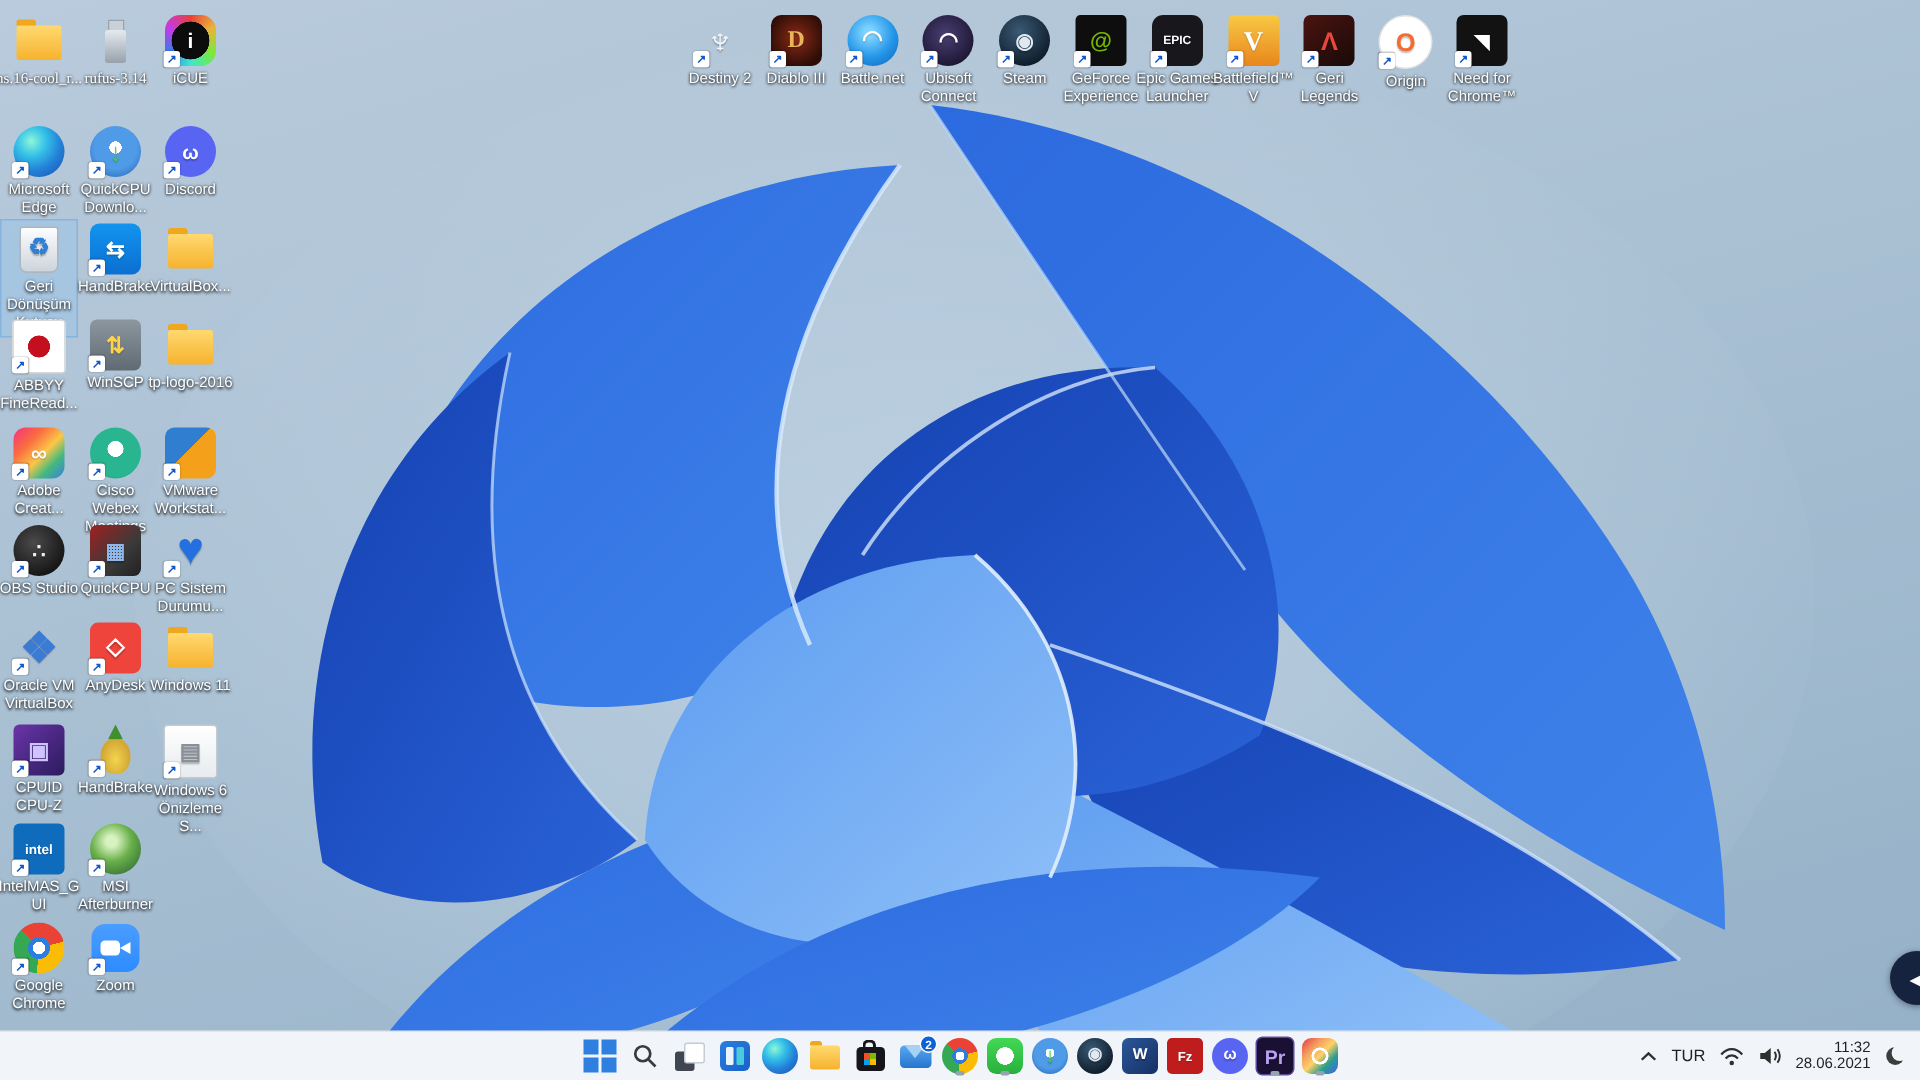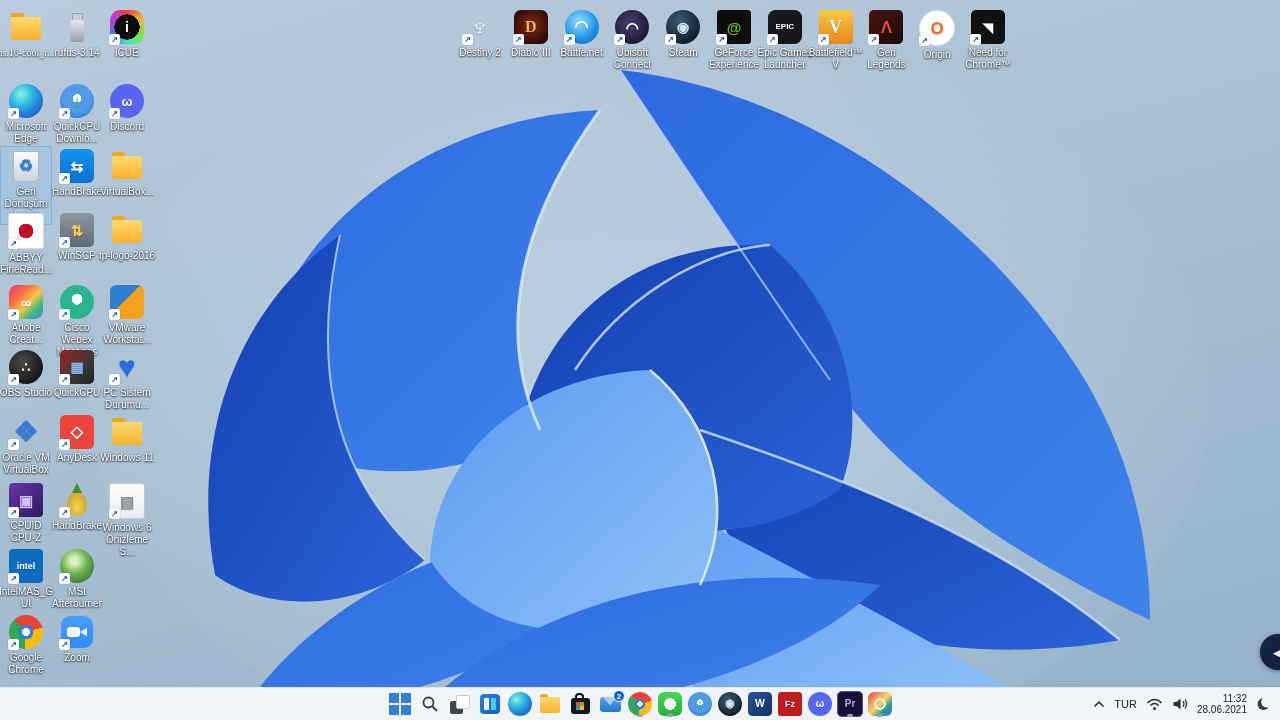--- a/index.html
+++ b/index.html
@@ -113,21 +113,21 @@
   <path d="M650 370 C 715 425 735 510 700 585" stroke="#e2f0fd" stroke-width="2.5" fill="none" opacity="0.9"></path>
 </svg>
 
 <div id="desktop">
     <div class="cell" style="left: 1px; top: 8px; font-family: Liberation Serif, serif;">
       <div class="ibox">
         <div class="ic-folder" style="display: flex; align-items: center; justify-content: center;"></div>
       </div>
       <div class="lbl">ns.16-cool_r...</div>
     </div>
-    <div class="cell" style="left: 52px; top: 8px;">
+    <div class="cell" style="left: 52px; top: 8px; font-family: Liberation Serif, serif;">
       <div class="ibox">
         <div class="ic-usb" style="display: flex; align-items: center; justify-content: center;"></div>
       </div>
       <div class="lbl">rufus-3.14</div>
     </div>
     <div class="cell" style="left: 102px; top: 8px;">
       <div class="ibox" style="background: radial-gradient(circle, rgb(12, 12, 12) 0px, rgb(12, 12, 12) 52%, rgba(0, 0, 0, 0) 53%), conic-gradient(rgb(232, 64, 58), rgb(232, 180, 58), rgb(124, 232, 58), rgb(58, 232, 208), rgb(58, 124, 232), rgb(196, 58, 232), rgb(232, 64, 58)); border-radius: 30%;">
         <span class="glyph" style="color: rgb(255, 255, 255); font-size: 14px;">i</span>
         <span class="sc">↗</span>
       </div>
@@ -457,21 +457,21 @@
           <span class="glyph" style="color: rgb(255, 255, 255); font-size: 8.8px;">Fz</span>
         </div>
       </button>
       <button class="tbtn" title="Discord" style="border: none; background: transparent; padding: 0px;">
         <div class="ibox sm" style="background: rgb(88, 101, 242); border-radius: 50%;">
           <span class="glyph" style="color: rgb(255, 255, 255); font-size: 10.4px;">ω</span>
         </div>
       </button>
       <button class="tbtn" title="Adobe Premiere Pro" style="border: none; background: transparent; padding: 0px;">
         <div class="ibox sm" style="background: rgb(26, 16, 51); border-radius: 18%; border: 1px solid rgb(90, 74, 154);">
-          <span class="glyph" style="color: rgb(184, 161, 242); font-size: 10px;">Pr</span>
+          <span class="glyph" style="color: rgb(184, 161, 242); font-size: 13px;">Pr</span>
         </div>
         <span class="run"></span>
       </button>
       <button class="tbtn" title="Adobe Creative Cloud" style="border: none; background: transparent; padding: 0px;">
         <div class="ibox sm" style="background: radial-gradient(circle, rgba(0, 0, 0, 0) 0px, rgba(0, 0, 0, 0) 22%, rgb(255, 255, 255) 23%, rgb(255, 255, 255) 33%, rgba(0, 0, 0, 0) 34%), linear-gradient(135deg, rgb(230, 57, 70), rgb(244, 162, 97) 30%, rgb(255, 209, 102) 50%, rgb(42, 157, 143) 72%, rgb(67, 97, 238)); border-radius: 26%;"></div>
         <span class="run"></span>
       </button>
     </div>
   <div class="tray">
     <span class="sicon">

